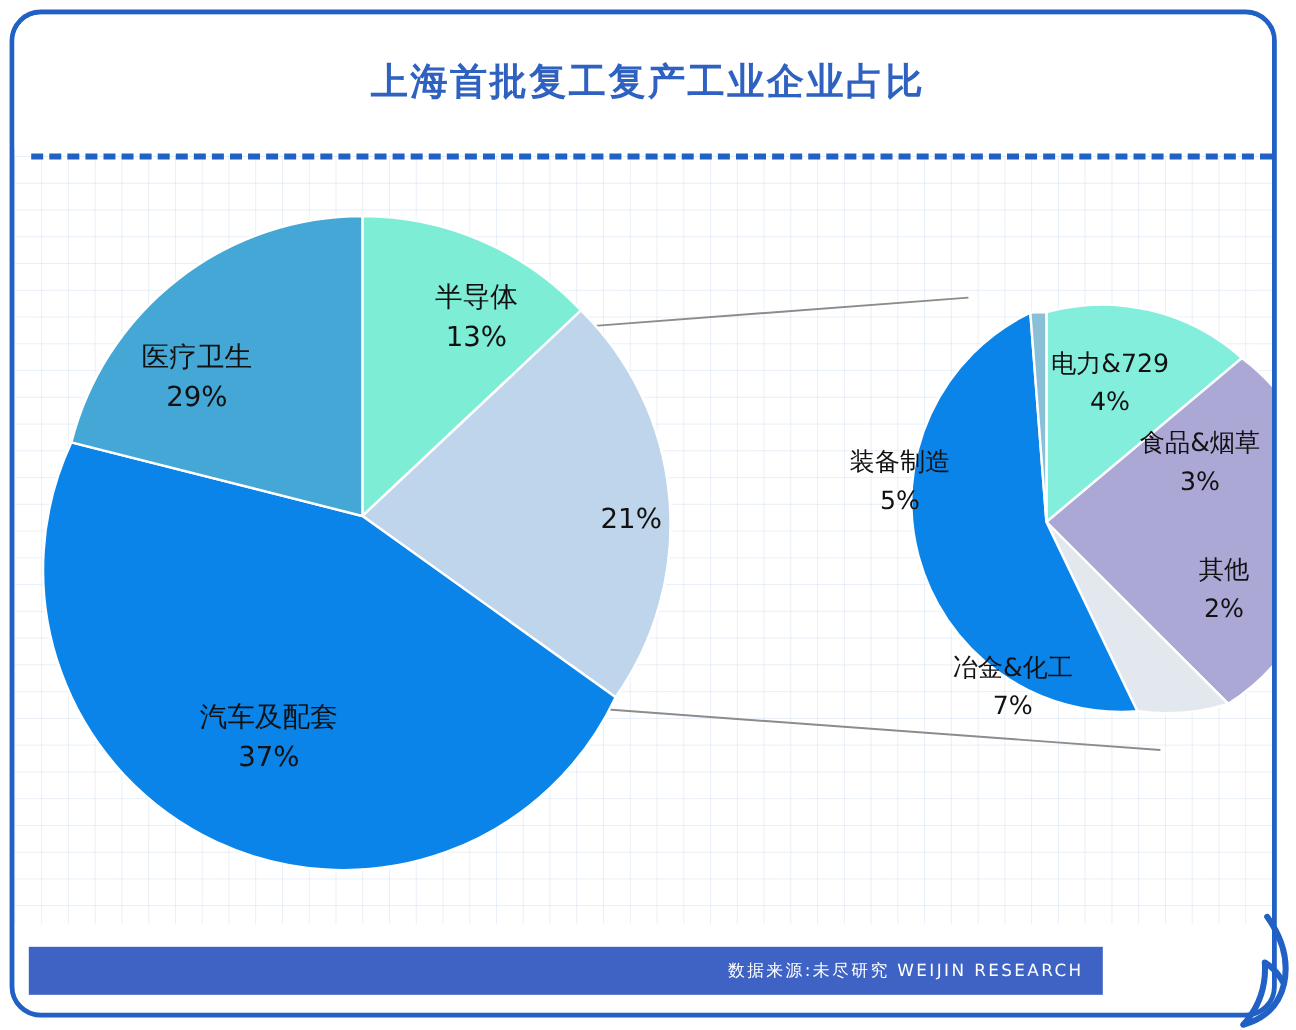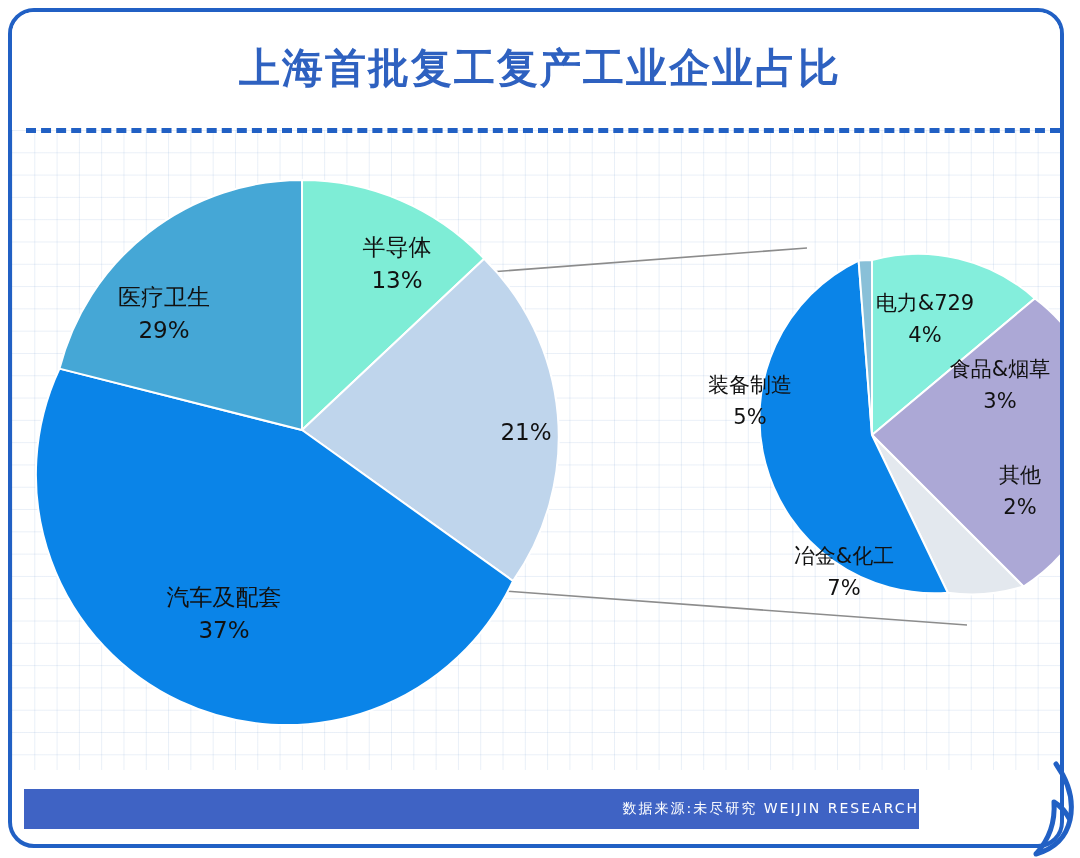--- a/index.html
+++ b/index.html
@@ -32,21 +32,21 @@
     pointer-events:none;
   }
   .title-wrap{
     position:absolute;
     left:0;top:0;width:1056px;height:112px;
     display:flex;align-items:center;justify-content:center;
     background:#ffffff;
     z-index:4;
   }
   .title{
-    font-size:41px;
+    font-size:31px;
     font-weight:bold;
     color:#2e61c0;
     letter-spacing:2px;
     font-family:"DejaVu Sans","Liberation Sans",sans-serif;
     white-space:nowrap;
   }
   .dashed{
     position:absolute;
     left:14px;top:116px;
     width:1034px;height:0;
@@ -65,20 +65,21 @@
     left:12px;top:777px;
     width:895px;height:40px;
     background:#3f63c4;
     z-index:5;
     display:flex;align-items:center;justify-content:flex-end;
   }
   .footer-text{
     color:#ffffff;
     font-size:14px;
     letter-spacing:2px;
+    padding-right:16px;
     white-space:nowrap;
     font-family:"DejaVu Sans","Liberation Sans",sans-serif;
   }
   .corner-curl{
     position:absolute;
     right:-2px;bottom:-4px;
     width:92px;height:104px;
     z-index:6;
     pointer-events:none;
   }

